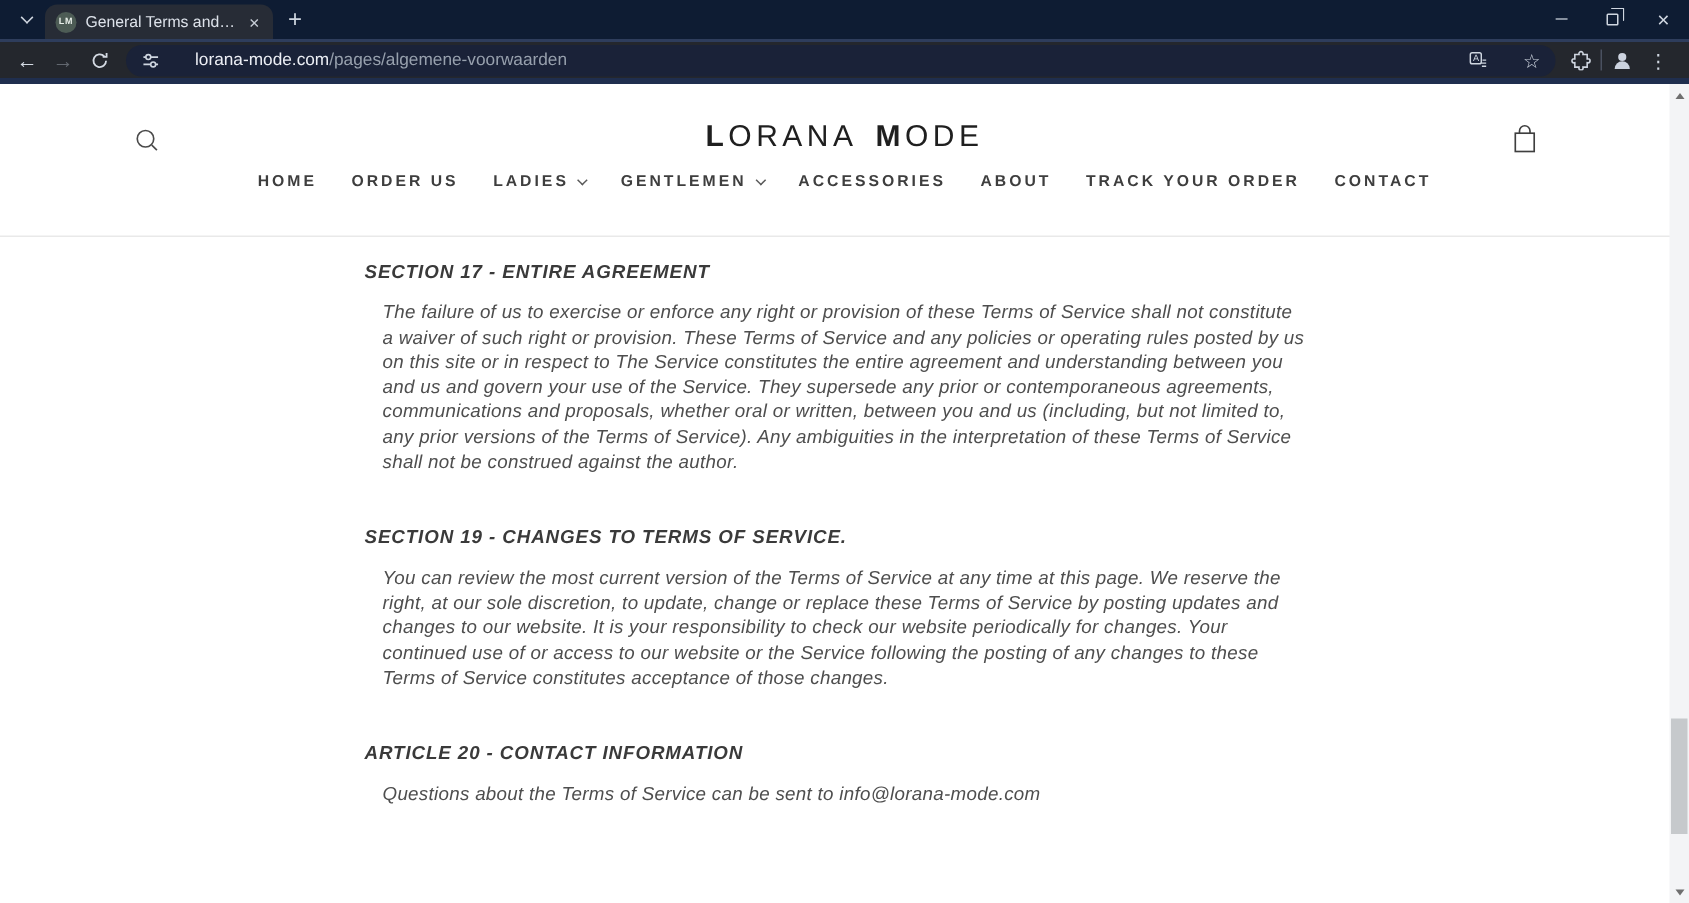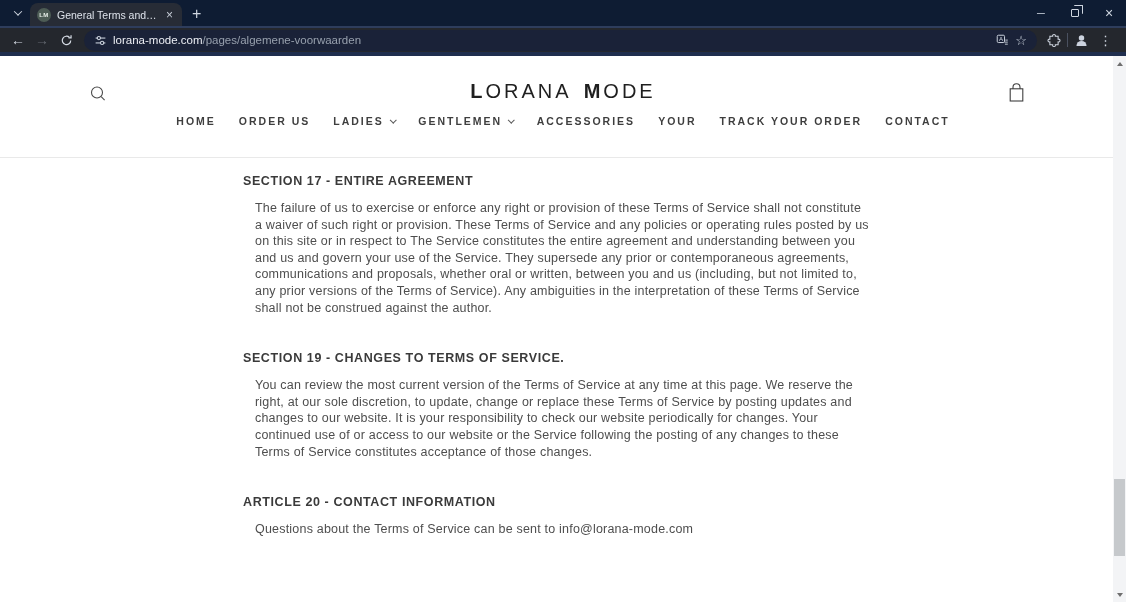--- a/index.html
+++ b/index.html
@@ -18,21 +18,21 @@
   .newtab { font-size:16px; color:#cfd6e0; margin:0 0 4px 10px; line-height:1; }
   .win-controls { position:absolute; right:0; top:0; height:26px; display:flex; }
   .win-btn { width:34px; height:26px; display:flex; align-items:center; justify-content:center; color:#cfd6e0; font-size:11px; }
   .restore-ic { width:8px; height:8px; border:1.1px solid #cfd6e0; border-radius:1px; position:relative; }
   .restore-ic::before { content:""; position:absolute; left:2px; bottom:2px; width:8px; height:8px; border-top:1.1px solid #cfd6e0; border-right:1.1px solid #cfd6e0; border-radius:1px; }
 
   
   .toolbar { height:26px; background:#24272d; border-top:2px solid #2e3d5c; display:flex; align-items:center; padding:0 6px; }
   .nav-btn { width:24px; height:22px; display:flex; align-items:center; justify-content:center; font-size:14px; color:#d4dae3; }
   .nav-btn.disabled { color:#62676f; }
-  .urlbar { flex:1; height:21px; background:#1a2238; border-radius:11px; margin:0 6px; display:flex; align-items:center; padding:0 10px; gap:6px; min-width:0; }
+  .urlbar { flex:1; height:21px; background:#1a2238; border-radius:11px; margin:0 6px; display:flex; align-items:center; padding:0 10px; gap:23px; min-width:0; }
   .url-text { font-size:11.5px; white-space:nowrap; overflow:hidden; }
   .url-domain { color:#eceef4; }
   .url-path { color:#97a0ad; }
   .url-spacer { flex:1; }
   .pill-icon { flex:none; display:flex; align-items:center; }
   .star { font-size:13px; color:#cfd6e0; }
   .tb-right { display:flex; align-items:center; gap:6px; padding:0 4px; }
   .tb-sep { width:1px; height:14px; background:#4a5160; }
   .menu-dots { font-size:13px; color:#cfd6e0; padding:0 4px; }
   .chrome-bottom { height:4px; background:#1f2e4e; }
@@ -45,21 +45,21 @@
   .hdr-bag { position:absolute; right:100px; top:26px; }
   .logo { text-align:center; padding-top:24px; color:#1f1f1f; font-size:20px; letter-spacing:3px; white-space:nowrap; }
   .logo .b { font-weight:700; }
   .logo .l { font-weight:400; }
   .logo .w2 { margin-left:12px; }
   .main-nav { display:flex; justify-content:center; align-items:center; gap:23px; margin-top:12px;font-weight:bold; }
   .nav-item { font-size:10.5px; letter-spacing:2px; color:#3e3e3e; display:flex; align-items:center; white-space:nowrap; }
   .nav-chev { width:4.5px; height:4.5px; border-right:1.1px solid #5a5a5a; border-bottom:1.1px solid #5a5a5a; transform:rotate(45deg) translate(-1px,-1px); margin-left:7px; }
 
   .content { width:640px; margin:16px auto 0; }
-  .tos-section { margin-bottom:35px; }
+  .tos-section { margin-bottom:35px;font-style:italic; }
   .tos-section h2 { font-size:12.5px; font-weight:700; color:#3a3a3a; letter-spacing:.6px; margin:0 0 2px; }
   .tos-section p { font-size:12.5px; line-height:16.6px; color:#4e4e4e; letter-spacing:.2px; margin:12px; }
 
   
   .scrollbar { position:absolute; top:0; right:0; width:13px; height:546px; background:#f3f4f6; }
   .sb-btn { position:absolute; left:0; width:13px; height:15px; display:flex; align-items:center; justify-content:center; }
   .sb-btn.up { top:0; } .sb-btn.down { bottom:0; }
   .tri-up { width:0; height:0; border-left:3.5px solid transparent; border-right:3.5px solid transparent; border-bottom:4.5px solid #6f6f6f; }
   .tri-down { width:0; height:0; border-left:3.5px solid transparent; border-right:3.5px solid transparent; border-top:4.5px solid #6f6f6f; }
   .sb-thumb { position:absolute; left:1px; right:1px; top:423px; height:77px; background:#c6c9cc; }
@@ -163,21 +163,21 @@
             <span class="nav-chev"></span>
           </span>
           <span class="nav-item">
             <span>GENTLEMEN</span>
             <span class="nav-chev"></span>
           </span>
           <span class="nav-item">
             <span>ACCESSORIES</span>
           </span>
           <span class="nav-item">
-            <span>YOUR</span>
+            <span>ABOUT</span>
           </span>
           <span class="nav-item">
             <span>TRACK YOUR ORDER</span>
           </span>
           <span class="nav-item">
             <span>CONTACT</span>
           </span>
         </nav>
     </div>
 

